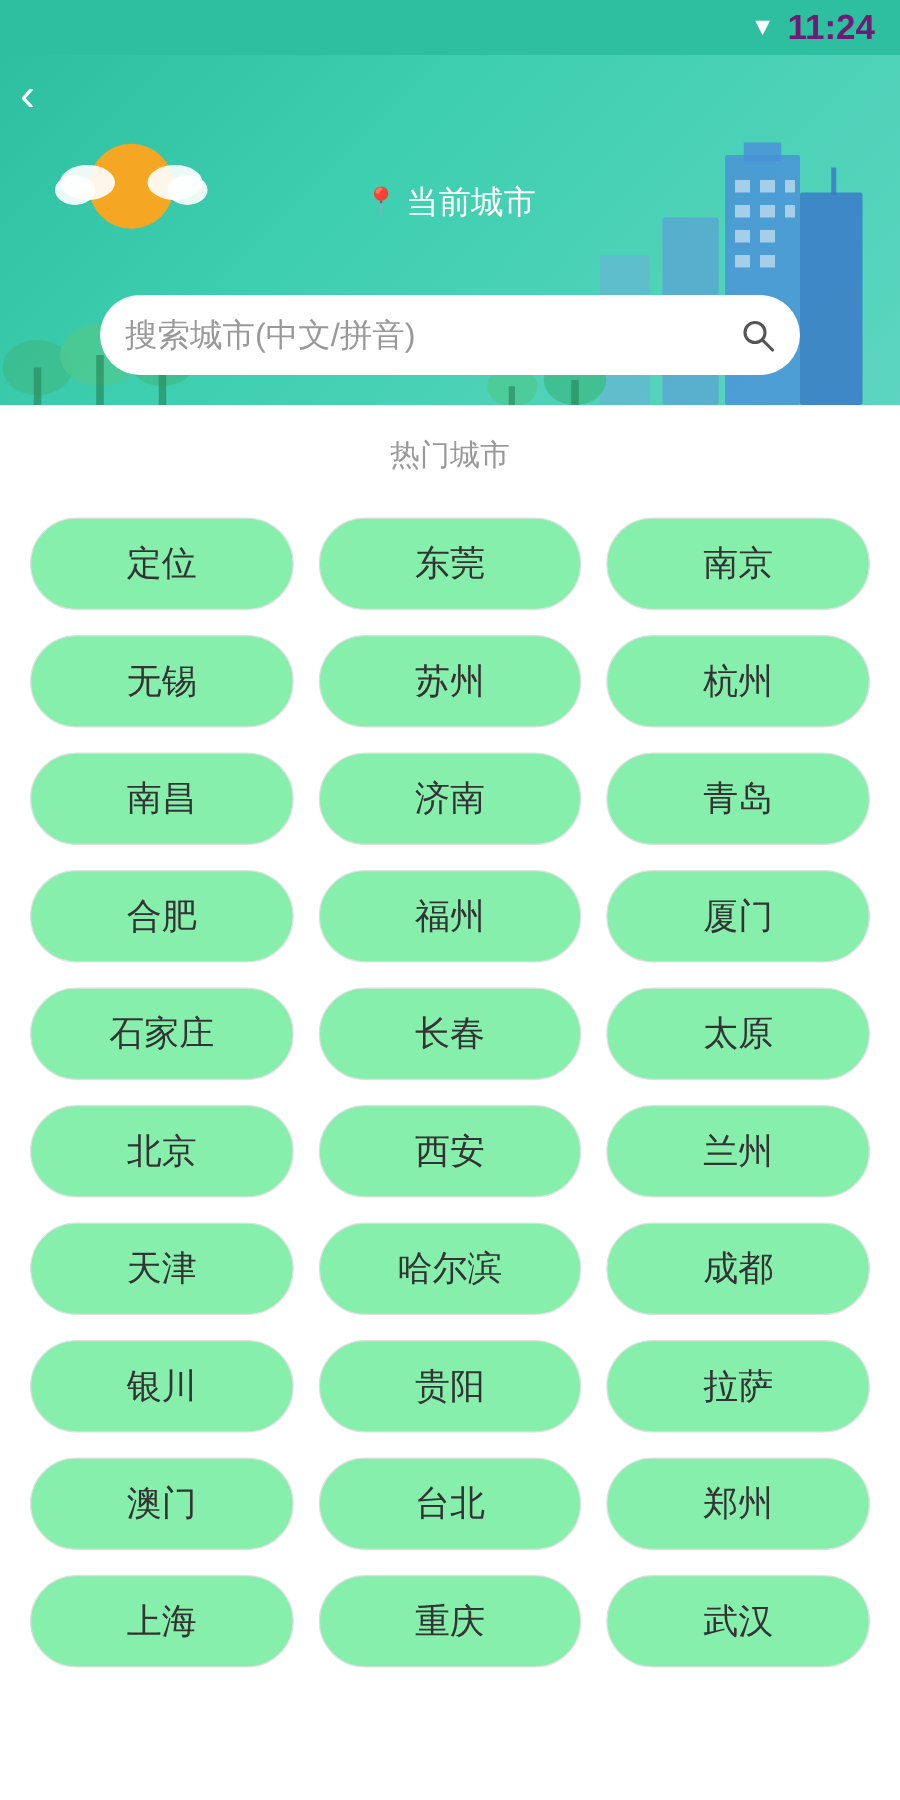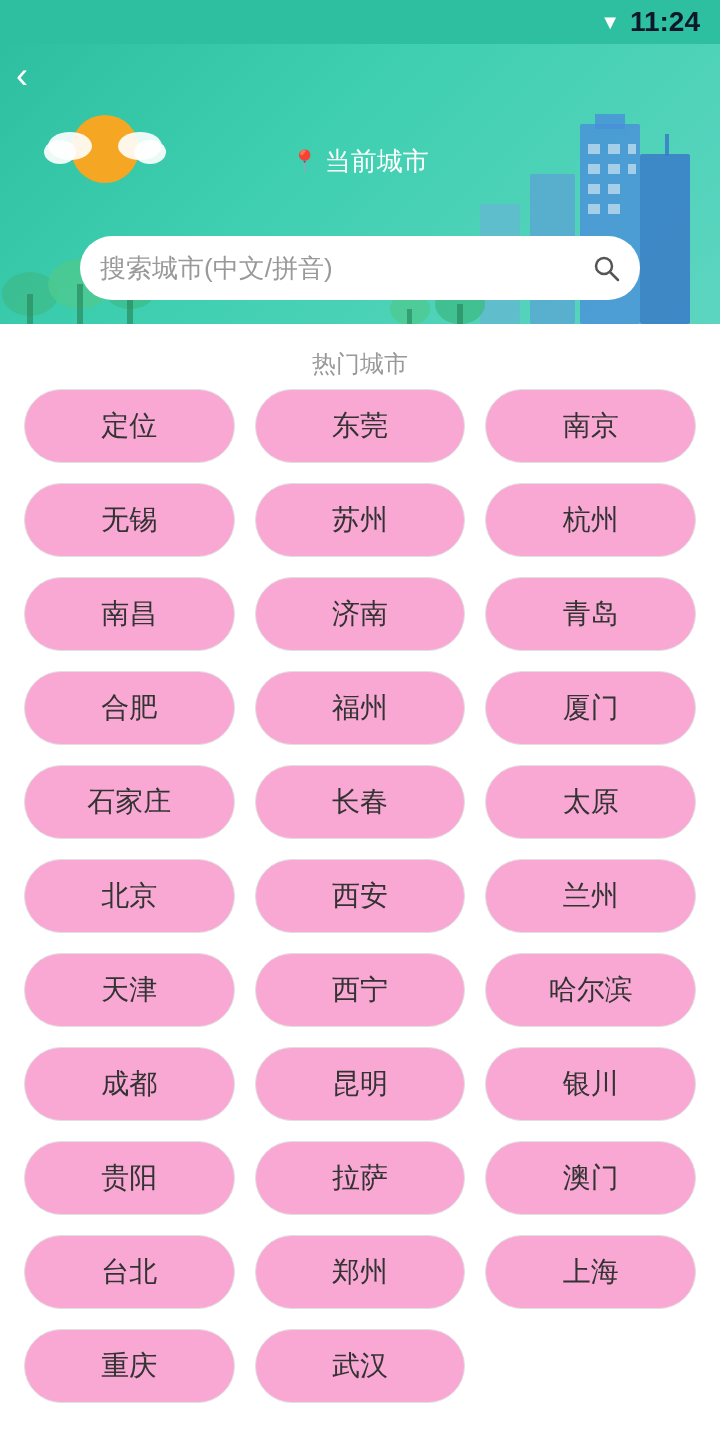--- a/index.html
+++ b/index.html
@@ -16,21 +16,21 @@
     .status-bar {
       background: #2dbfa0;
       height: 44px;
       display: flex;
       align-items: center;
       justify-content: flex-end;
       padding-right: 20px;
       position: relative;
     }
     .status-bar-time {
-      color: #0f172a;
+      color: #701a75;
       font-size: 28px;
       font-weight: 600;
     }
     .status-bar-signal {
       color: white;
       font-size: 20px;
       margin-right: 10px;
     }
 
     
@@ -143,41 +143,41 @@
       background: white;
       padding: 24px 24px 40px;
       min-height: 1160px;
     }
 
     
     .section-title {
       text-align: center;
       color: #999;
       font-size: 24px;
-      margin-bottom: 9px;
+      margin-bottom: 34px;
     }
 
     
     .city-grid {
       display: grid;
       grid-template-columns: repeat(3, 1fr);
       gap: 20px 20px;
     }
 
     .city-btn {
       border: 1.5px solid #e0e0e0;
       border-radius: 40px;
       height: 74px;
       display: flex;
       align-items: center;
       justify-content: center;
       font-size: 28px;
       color: #333;
       cursor: pointer;
-      background: #f9a8d4;
+      background: #86efac;
       font-family: inherit;
     }
   </style>
 </head>
 <body>
 
 <div class="status-bar">
   <span class="status-bar-signal">▼</span>
   <span class="status-bar-time">11:24</span>
 </div>
@@ -275,24 +275,22 @@
       <button class="city-btn">合肥</button>
       <button class="city-btn">福州</button>
       <button class="city-btn">厦门</button>
       <button class="city-btn">石家庄</button>
       <button class="city-btn">长春</button>
       <button class="city-btn">太原</button>
       <button class="city-btn">北京</button>
       <button class="city-btn">西安</button>
       <button class="city-btn">兰州</button>
       <button class="city-btn">天津</button>
-      <button class="city-btn">西宁</button>
       <button class="city-btn">哈尔滨</button>
       <button class="city-btn">成都</button>
-      <button class="city-btn">昆明</button>
       <button class="city-btn">银川</button>
       <button class="city-btn">贵阳</button>
       <button class="city-btn">拉萨</button>
       <button class="city-btn">澳门</button>
       <button class="city-btn">台北</button>
       <button class="city-btn">郑州</button>
       <button class="city-btn">上海</button>
       <button class="city-btn">重庆</button>
       <button class="city-btn">武汉</button>
     </div>

